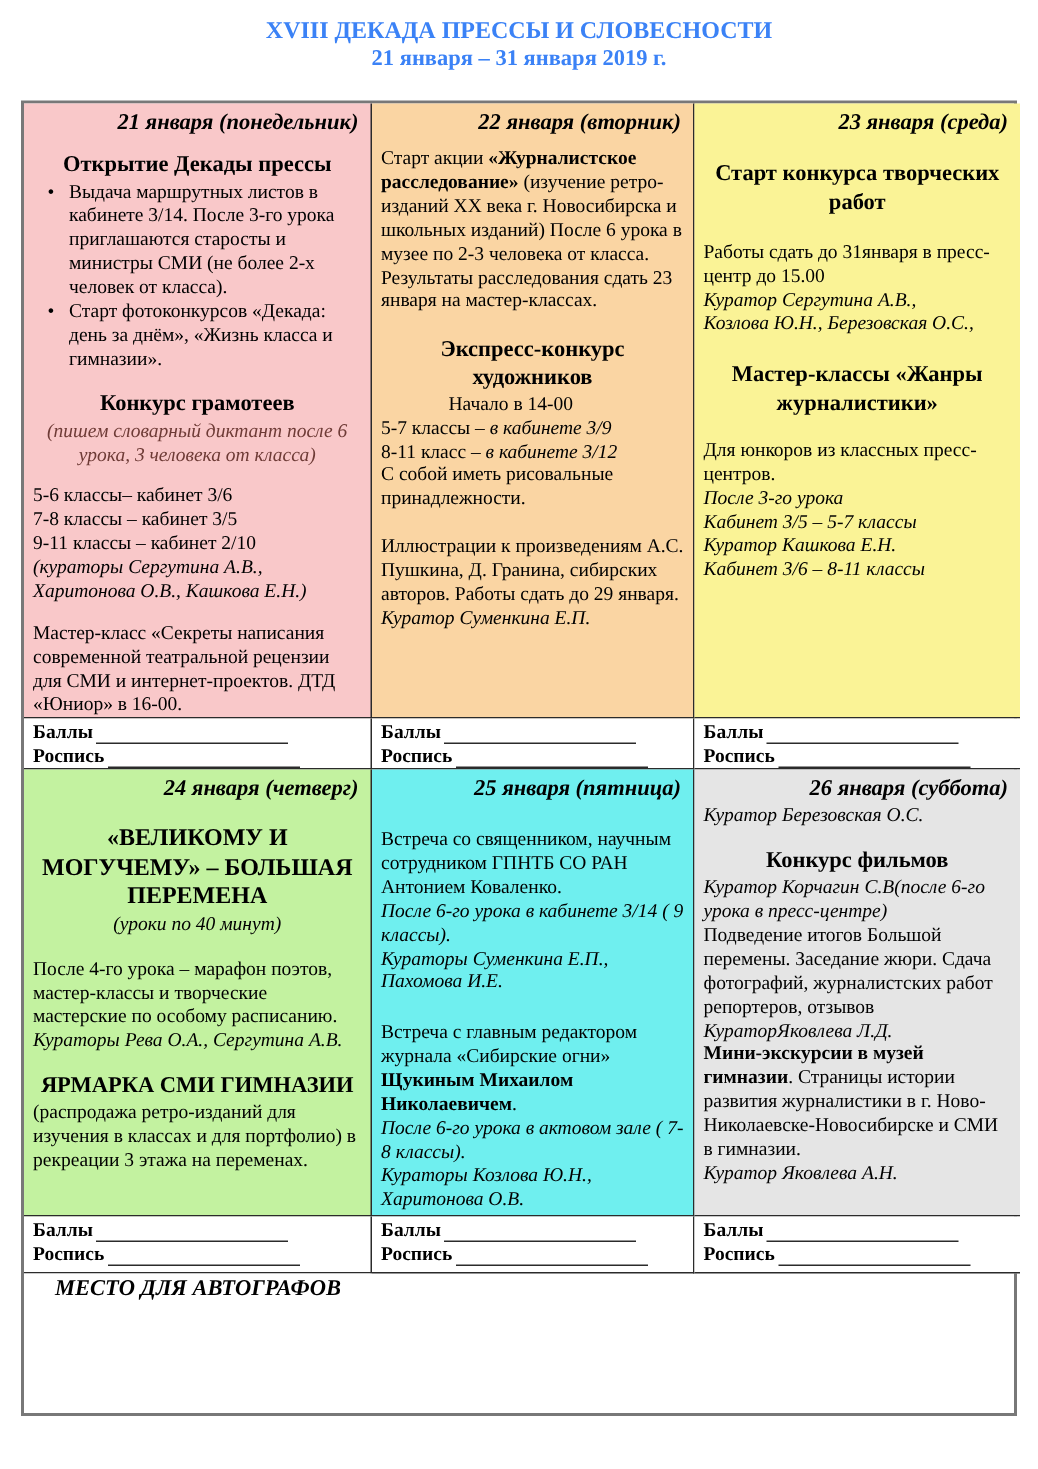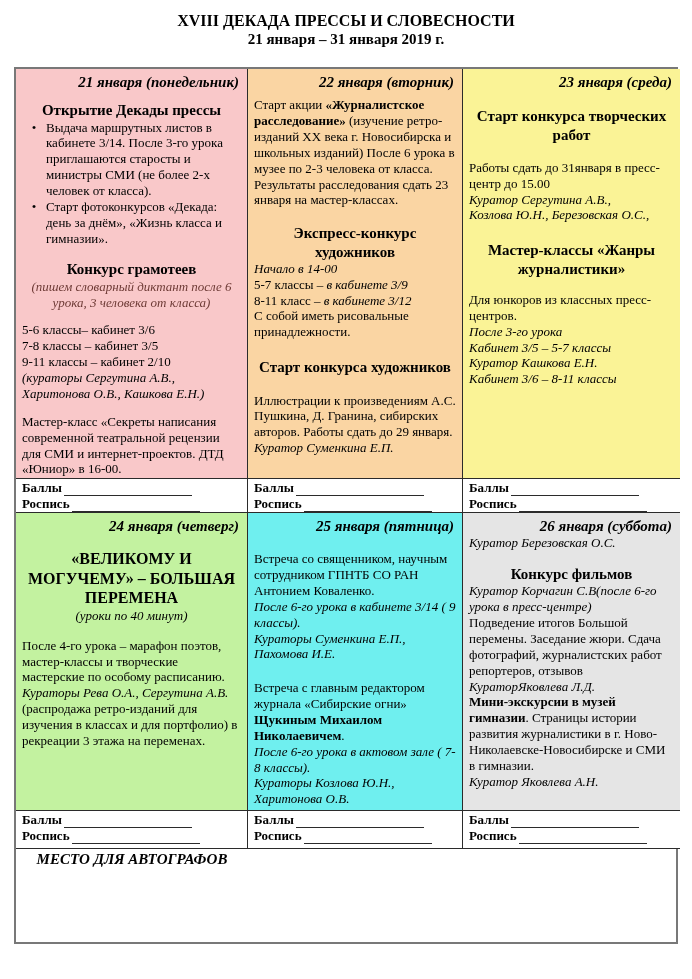--- a/index.html
+++ b/index.html
@@ -41,21 +41,21 @@
     border-right:none;border-bottom:none;background:#fff;
     text-align:center;font-weight:bold;font-style:italic;font-size:15px;
     padding-top:2px;
   }
 </style>
 </head>
 <body>
 
 <div class="page">
 
-  <div class="title" style="color: #000000;">
+  <div class="title" style="color: #3b82f6;">
     <div class="t1">XVIII ДЕКАДА ПРЕССЫ И СЛОВЕСНОСТИ</div>
     <div class="t2">21 января – 31 января 2019 г.</div>
   </div>
 
   <div class="schedule">
 
     <div class="cell day" style="background: rgb(249, 200, 201);">
       <div class="day-header">21 января (понедельник)</div>
       <div class="day-content">
           <div class="block" style="text-align: center; margin-top: 10px; font-size: 15px;"><span style="font-weight: bold;">Открытие Декады прессы</span></div>
@@ -75,25 +75,24 @@
           <div class="block"><span style="font-style: italic;">(кураторы Сергутина А.В., Харитонова О.В., Кашкова Е.Н.)</span></div>
           <div class="block" style="margin-top: 12px;"><span>Мастер-класс «Секреты написания современной театральной рецензии для СМИ и интернет-проектов. ДТД «Юниор» в 16-00.</span></div>
           <div class="block"><span style="font-style: italic;">(куратор Яковлева Л.Д.)</span></div>
         </div>
     </div>
     <div class="cell day" style="background: rgb(250, 213, 163);">
       <div class="day-header">22 января (вторник)</div>
       <div class="day-content">
           <div class="block" style="margin-top: 6px;"><span>Старт акции </span><span style="font-weight: bold;">«Журналистское расследование»</span><span> (изучение ретро-изданий XX века г. Новосибирска и школьных изданий) После 6 урока в музее по 2-3 человека от класса. Результаты расследования сдать 23 января на мастер-классах.</span></div>
           <div class="block" style="text-align: center; margin-top: 16px; font-size: 15px;"><span style="font-weight: bold;">Экспресс-конкурс художников</span></div>
-          <div class="block"><span style="font-style: italic;">Начало в 14-00</span></div>
+          <div class="block"><span style=" margin-left: 45px;">Начало в 14-00</span></div>
           <div class="block"><span>5-7 классы – </span><span style="font-style: italic;">в кабинете 3/9</span></div>
           <div class="block"><span>8-11 класс – </span><span style="font-style: italic;">в кабинете 3/12</span></div>
           <div class="block"><span>С собой иметь рисовальные принадлежности.</span></div>
-          <div class="block" style="text-align: center; margin-top: 18px; font-size: 15px;"><span style="font-weight: bold;">Старт конкурса художников</span></div>
           <div class="block" style="margin-top: 16px;"><span>Иллюстрации к произведениям А.С. Пушкина, Д. Гранина, сибирских авторов. Работы сдать до 29 января.</span></div>
           <div class="block"><span style="font-style: italic;">Куратор Суменкина Е.П.</span></div>
         </div>
     </div>
     <div class="cell day col3" style="background: rgb(250, 243, 150);">
       <div class="day-header">23 января (среда)</div>
       <div class="day-content">
           <div class="block" style="text-align: center; margin-top: 16px; font-size: 15px;"><span style="font-weight: bold;">Старт конкурса творческих работ</span></div>
           <div class="block" style="margin-top: 16px;"><span>Работы сдать до 31января в пресс-центр до 15.00</span></div>
           <div class="block"><span style="font-style: italic;">Куратор Сергутина А.В.,</span></div>
@@ -138,20 +137,21 @@
         </div>
     </div>
 
     <div class="cell day" style="background: rgb(195, 242, 160);">
       <div class="day-header">24 января (четверг)</div>
       <div class="day-content">
           <div class="block" style="text-align: center; margin-top: 14px; font-size: 16px;"><span style="font-weight: bold;">«ВЕЛИКОМУ И МОГУЧЕМУ» – БОЛЬШАЯ ПЕРЕМЕНА</span></div>
           <div class="block" style="text-align: center;"><span style="font-style: italic;">(уроки по 40 минут)</span></div>
           <div class="block" style="margin-top: 14px;"><span>После 4-го урока – марафон поэтов, мастер-классы и творческие мастерские по особому расписанию.</span></div>
           <div class="block"><span style="font-style: italic;">Кураторы Рева О.А., Сергутина А.В.</span></div>
+          <div class="block" style="text-align: center; margin-top: 14px; font-size: 15px;"><span style="font-weight: bold;">ЯРМАРКА СМИ ГИМНАЗИИ</span></div>
           <div class="block"><span>(распродажа ретро-изданий для изучения в классах и для портфолио) в рекреации 3 этажа на переменах.</span></div>
         </div>
     </div>
     <div class="cell day" style="background: rgb(111, 239, 239);">
       <div class="day-header">25 января (пятница)</div>
       <div class="day-content">
           <div class="block" style="margin-top: 16px;"><span>Встреча со священником, научным сотрудником ГПНТБ СО РАН Антонием Коваленко.</span></div>
           <div class="block"><span style="font-style: italic;">После 6-го урока в кабинете 3/14 ( 9 классы).</span></div>
           <div class="block"><span style="font-style: italic;">Кураторы Суменкина Е.П., Пахомова И.Е.</span></div>
           <div class="block" style="margin-top: 18px;"><span>Встреча с главным редактором журнала «Сибирские огни» </span><span style="font-weight: bold;">Щукиным Михаилом Николаевичем</span><span>.</span></div>

